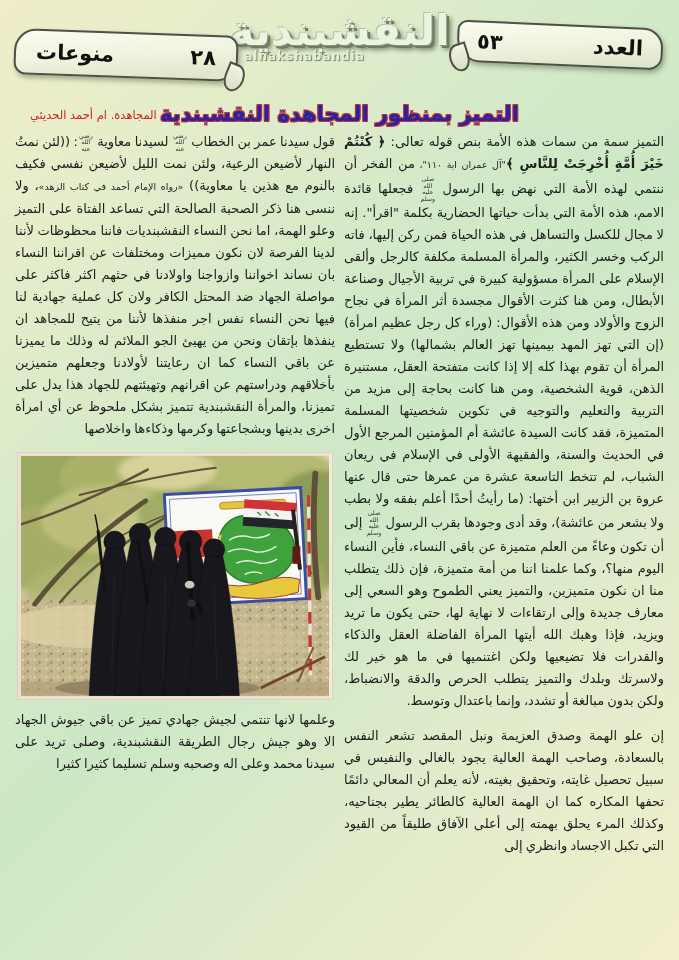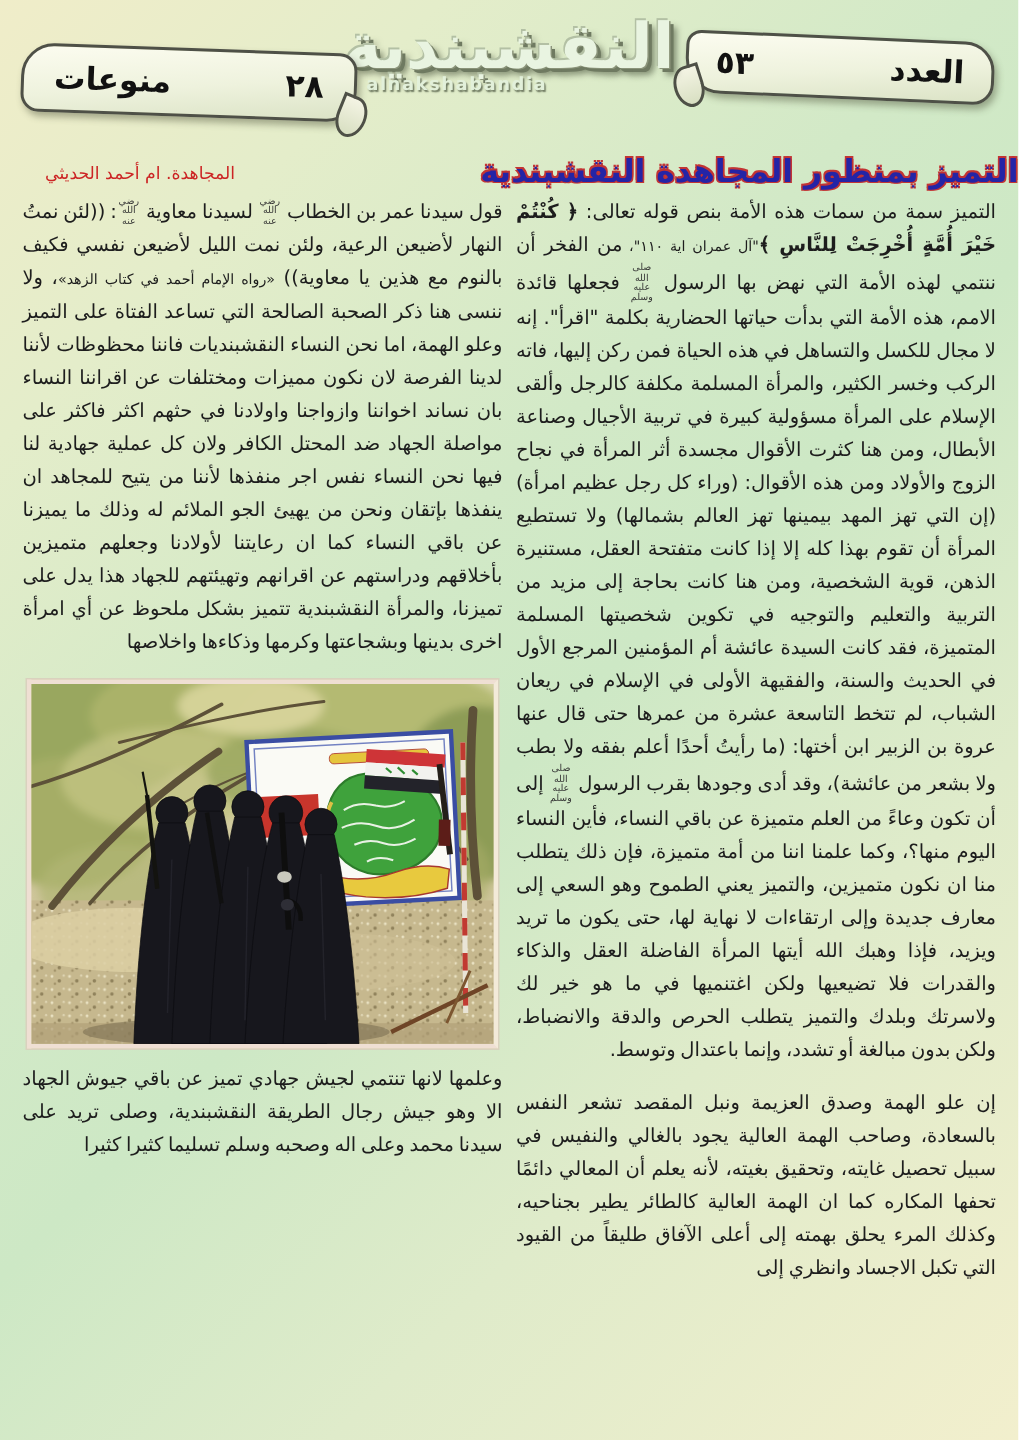--- a/index.html
+++ b/index.html
@@ -27,21 +27,21 @@
   .logo{position:absolute;left:50%;top:4px;transform:translateX(-50%);text-align:center;width:260px;}
   .logo-main{
     font-size:42px;font-weight:bold;letter-spacing:-1px;color:#e9f4e1;line-height:1.3;
     text-shadow:-1px -1px 0 #b3c0a4,1px 1px 0 #8b947a,3px 3px 0 #6f7a61,5px 5px 4px rgba(60,70,48,.55);
   }
   .logo-sub{
     margin-top:-10px;padding-right:70px;font-size:12px;font-weight:bold;color:#e2f0da;
     text-shadow:1px 1px 1px #6f7a61;letter-spacing:1px;
   }
   .title{
-    position:absolute;top:88px;left:0;right:0;
+    position:absolute;top:88px;left:0;right:0;text-align:center;
     font-size:21px;font-weight:bold;color:#2424a6;
     text-shadow:1px 1px 0 #c23434,-1px -1px 0 #c23434,1px -1px 0 #c23434,-1px 1px 0 #c23434;
   }
   .byline{position:absolute;top:108px;left:30px;font-size:11.5px;font-weight:normal;color:#cc2424;direction:rtl;}
   
   .columns{position:absolute;top:131px;right:15px;left:15px;bottom:6px;display:flex;gap:9px;}
   .col{flex:1;min-width:0;}
   .para{
     margin:0 0 13px 0;font-size:13px;line-height:22px;text-align:justify;
     word-spacing:-1px;color:#1d1d1d;

